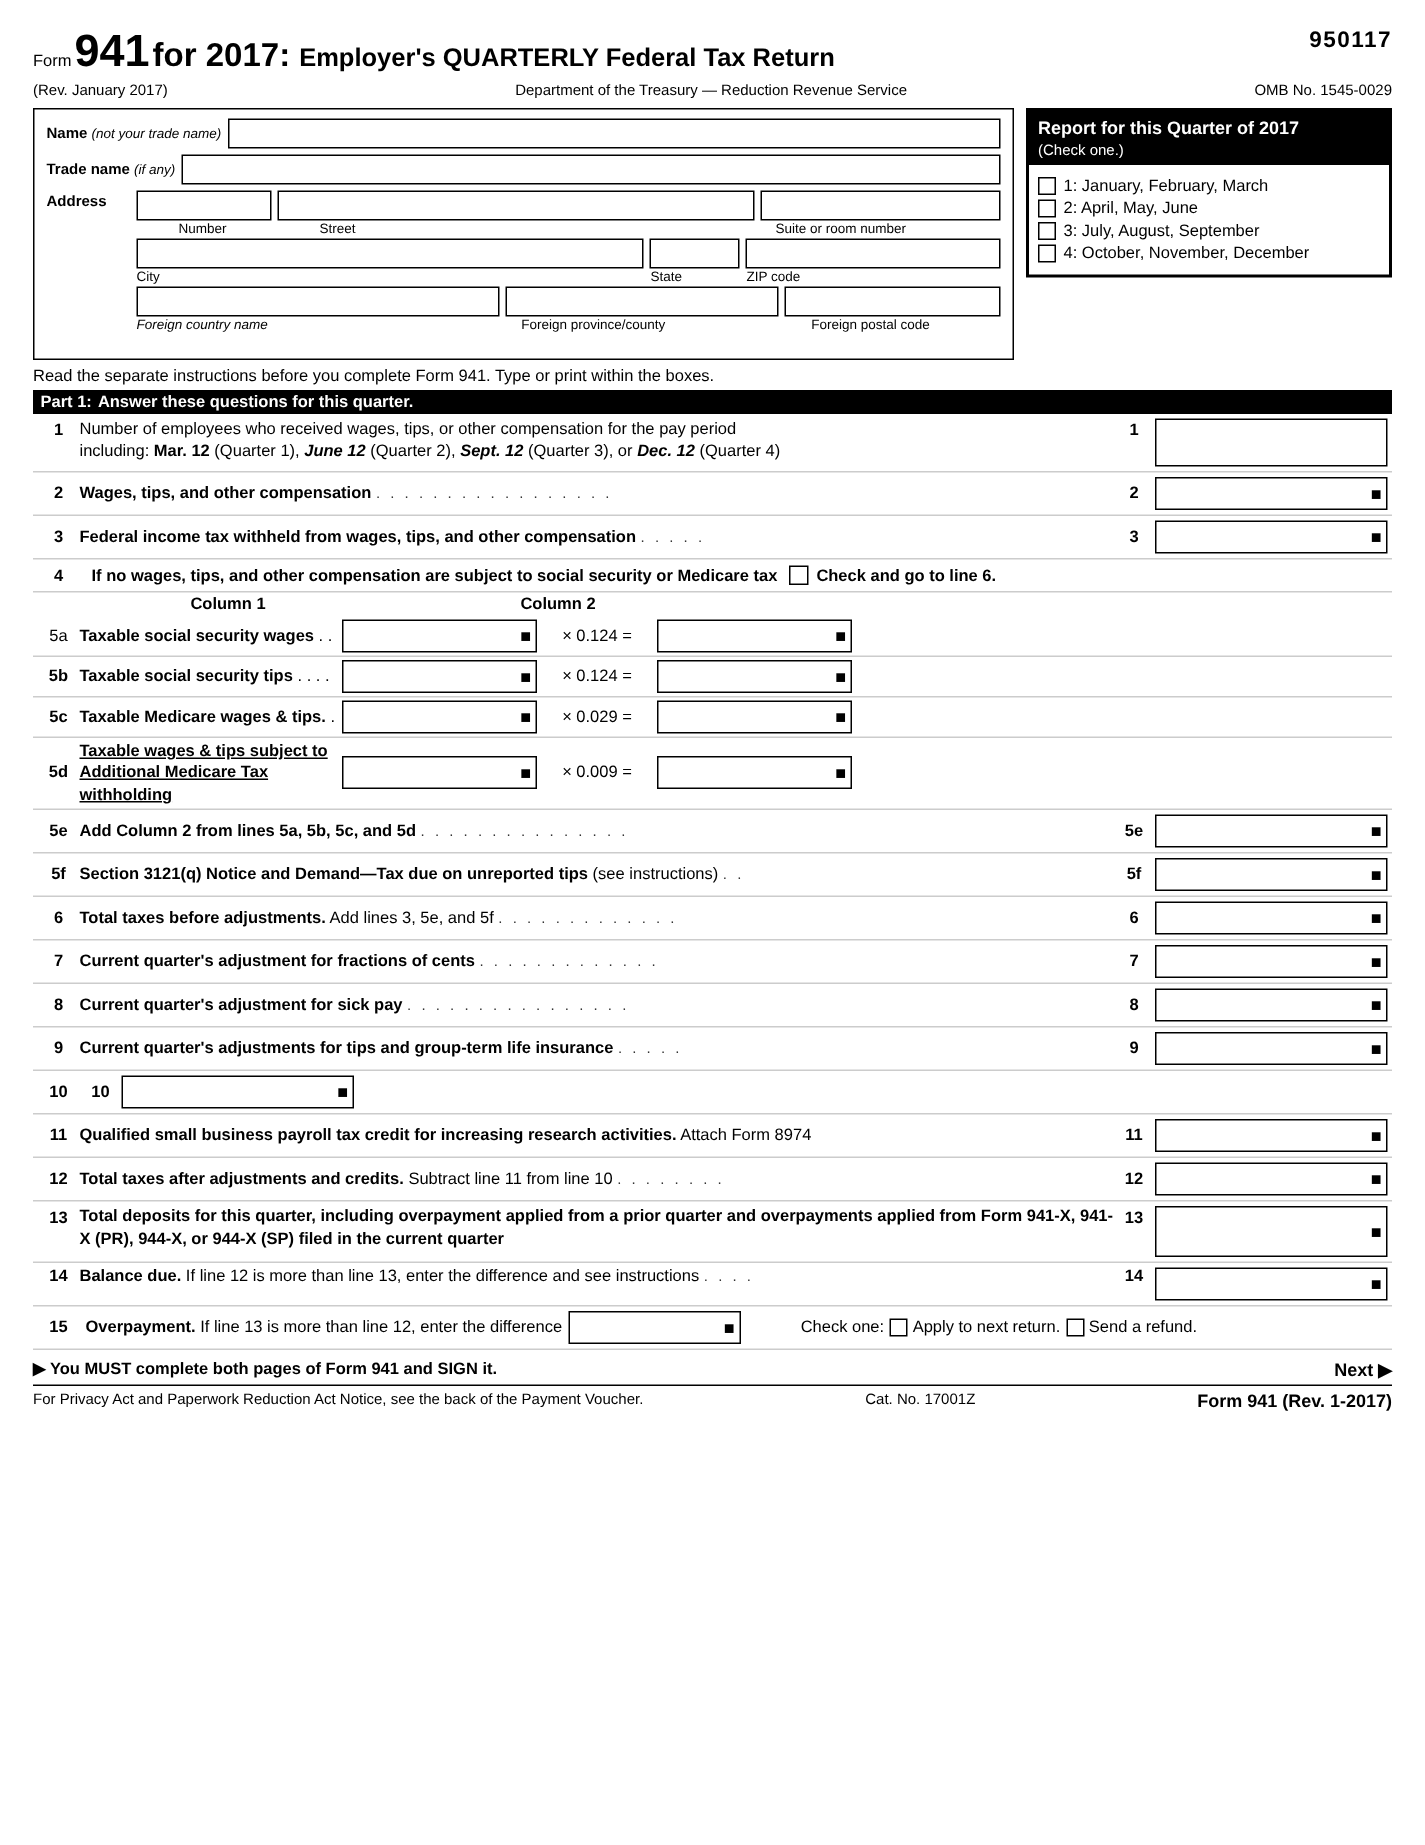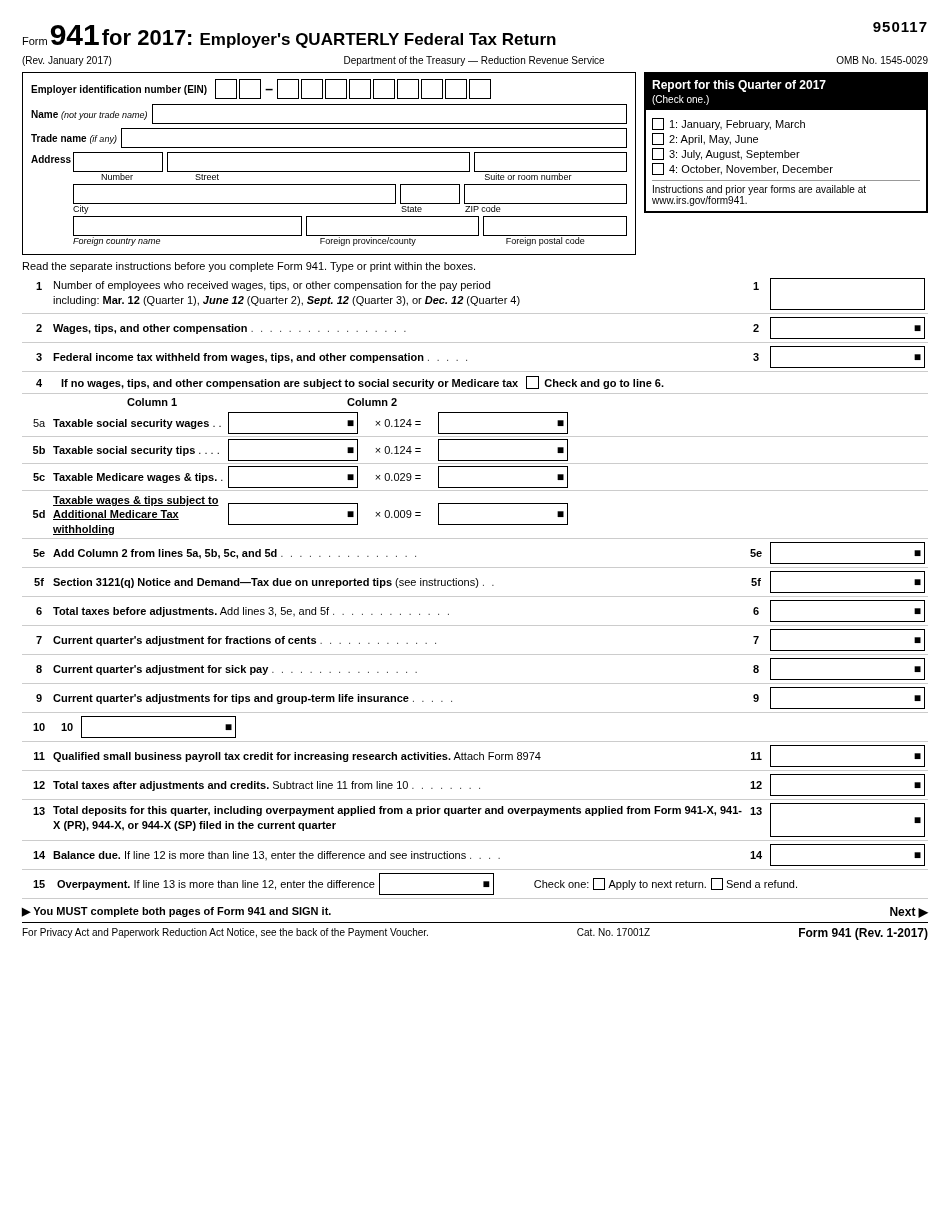--- a/index.html
+++ b/index.html
@@ -23,55 +23,36 @@
   <div style="display:flex; justify-content:space-between; margin-bottom:6px;">
     <span style="font-size:10px;">(Rev. January 2017)</span>
     <span style="font-size:10px;">Department of the Treasury — Reduction Revenue Service</span>
     <span style="font-size:10px;">OMB No. 1545-0029</span>
   </div>
 
   <div style="display:flex; gap:8px; margin-bottom:4px;">
 
     <div style="flex:1; border:1px solid #000; padding:6px 8px;">
 
-      <div style="display:flex; align-items:center; margin-bottom:5px; gap:4px;">
-        <span style="font-size:10px; font-weight:bold; white-space:nowrap;">
-          <span>Employer identification number</span> <span>(EIN)</span>
-        </span>
-        <div style="display:flex; align-items:center; gap:2px; margin-left:4px;">
-          <div style="border:1px solid #000; width:22px; height:20px;"></div>
-          <div style="border:1px solid #000; width:22px; height:20px;"></div>
-          <span style="font-size:14px; font-weight:bold; margin:0 2px;">–</span>
-          <div style="border:1px solid #000; width:22px; height:20px;"></div>
-          <div style="border:1px solid #000; width:22px; height:20px;"></div>
-          <div style="border:1px solid #000; width:22px; height:20px;"></div>
-          <div style="border:1px solid #000; width:22px; height:20px;"></div>
-          <div style="border:1px solid #000; width:22px; height:20px;"></div>
-          <div style="border:1px solid #000; width:22px; height:20px;"></div>
-          <div style="border:1px solid #000; width:22px; height:20px;"></div>
-          <div style="border:1px solid #000; width:22px; height:20px;"></div>
-          <div style="border:1px solid #000; width:22px; height:20px;"></div>
-        </div>
-      </div>
 
       <div style="display:flex; align-items:center; margin-bottom:4px; gap:4px;">
         <span style="font-size:10px; white-space:nowrap;">
           <strong>Name</strong> <em style="font-size:9px;">(not your trade name)</em>
         </span>
         <input type="text" style="flex: 1 1 0%; border: 1px solid rgb(0, 0, 0); height: 20px; font-size: 11px; padding: 0px 3px;">
       </div>
 
       <div style="display:flex; align-items:center; margin-bottom:4px; gap:4px;">
         <span style="font-size:10px; white-space:nowrap;">
           <strong>Trade name</strong> <em style="font-size:9px;">(if any)</em>
         </span>
         <input type="text" style="flex: 1 1 0%; border: 1px solid rgb(0, 0, 0); height: 20px; font-size: 11px; padding: 0px 3px;">
       </div>
 
-      <div style="display:flex; align-items:flex-start; gap:2px; margin-bottom:2px;">
+      <div style="display:flex; align-items:flex-start; gap:20px; margin-bottom:12px;">
         <span style="font-size:10px; font-weight:bold; white-space:nowrap; margin-top:2px;">Address</span>
         <div style="flex:1;">
 
           <div style="display:flex; gap:4px; margin-bottom:0;">
             <input type="text" style="width: 90px; border: 1px solid rgb(0, 0, 0); height: 20px; font-size: 11px;">
             <input type="text" style="flex: 2 1 0%; border: 1px solid rgb(0, 0, 0); height: 20px; font-size: 11px;">
             <input type="text" style="flex: 1 1 0%; border: 1px solid rgb(0, 0, 0); height: 20px; font-size: 11px;">
           </div>
           <div style="display:flex; gap:4px; font-size:9px; margin-bottom:2px;padding-left:28px;">
             <span style="width:90px;">Number</span>
@@ -97,21 +78,21 @@
           </div>
           <div style="display:flex; gap:4px; font-size:9px;">
             <span style="flex:2;font-style:italic;">Foreign country name</span>
             <span style="flex:1.5;">Foreign province/county</span>
             <span style="flex:1;">Foreign postal code</span>
           </div>
         </div>
       </div>
     </div>
 
-    <div style="width:284px;">
+    <div style="width:244px;">
       <div style="border:2px solid #000;">
         <div style="background:#000; color:#fff; font-weight:bold; font-size:12px; padding:4px 6px; text-align:left;">
           <span>Report for this Quarter of 2017</span><br>
           <span style="font-weight:normal; font-size:10px;">(Check one.)</span>
         </div>
         <div style="padding:5px 6px;">
           <div style="display:flex; align-items:center; gap:5px; margin:3px 0;">
             <div style="width:12px; height:12px; border:1px solid #000; display:inline-block; flex-shrink:0;"></div>
             <span style="font-size:11px;">1: January, February, March</span>
           </div>
@@ -120,28 +101,31 @@
             <span style="font-size:11px;">2: April, May, June</span>
           </div>
           <div style="display:flex; align-items:center; gap:5px; margin:3px 0;">
             <div style="width:12px; height:12px; border:1px solid #000; display:inline-block; flex-shrink:0;"></div>
             <span style="font-size:11px;">3: July, August, September</span>
           </div>
           <div style="display:flex; align-items:center; gap:5px; margin:3px 0;">
             <div style="width:12px; height:12px; border:1px solid #000; display:inline-block; flex-shrink:0;"></div>
             <span style="font-size:11px;">4: October, November, December</span>
           </div>
-          <div style="font-size:10px; margin-top:5px; border-top:1px solid #999; padding-top:3px;">Instructions and prior year forms are available at www.irs.gov/form941.</div>
         </div>
       </div>
     </div>
   </div>
 
   <div style="font-size:11px; margin: 5px 0 3px 0;">Read the separate instructions before you complete Form 941. Type or print within the boxes.</div>
 
+  <div style="display:flex; align-items:center; gap:4px; background:#000; color:#fff; padding:2px 5px; margin-bottom:0;">
+    <span style="font-weight:bold; font-size:11px;">Part 1:</span>
+    <span style="font-size:11px; font-weight:bold;">Answer these questions for this quarter.</span>
+  </div>
 
   <div style="display:flex; align-items:flex-start; border-bottom:1px solid #ccc; padding:3px 3px;">
     <div style="width:28px; text-align:center; font-weight:bold; font-size:11px; padding-top:2px;">1</div>
     <div style="flex:1; font-size:11px; line-height:1.4;">
       Number of employees who received wages, tips, or other compensation for the pay period<br>
       including: <strong>Mar. 12</strong> (Quarter 1), <strong><em>June 12</em></strong> (Quarter 2), <strong><em>Sept. 12</em></strong> (Quarter 3), or <strong><em>Dec. 12</em></strong> (Quarter 4)
     </div>
     <div style="width:28px; text-align:center; font-weight:bold; font-size:11px; padding-top:2px;">1</div>
     <div style="border:1px solid #000; width:155px; height:32px;"></div>
   </div>
@@ -333,21 +317,21 @@
     <div style="width:28px; text-align:center; font-weight:bold; font-size:11px; padding-top:2px;">13</div>
     <div style="flex:1; font-size:11px; font-weight:bold; text-align:justify; line-height:1.4;">
       Total deposits for this quarter, including overpayment applied from a prior quarter and overpayments applied from Form 941-X, 941-X (PR), 944-X, or 944-X (SP) filed in the current quarter
     </div>
     <div style="width:28px; text-align:center; font-weight:bold; font-size:11px; padding-top:2px;">13</div>
     <div style="border:1px solid #000; width:155px; height:34px; display:flex; align-items:center; justify-content:flex-end; padding-right:3px;">
         <span style="font-size:12px;">■</span>
       </div>
   </div>
 
-  <div style="display:flex; align-items:center; border-bottom:1px solid #ccc; padding:3px 3px;">
+  <div style="display:flex; align-items:flex-start; border-bottom:1px solid #ccc; padding:3px 3px;">
     <div style="width:28px; text-align:center; font-weight:bold; font-size:11px;">14</div>
     <div style="flex:1; font-size:11px;">
       <strong>Balance due.</strong> If line 12 is more than line 13, enter the difference and see instructions <span style="letter-spacing:2px; color:#333; font-size:10px;">. . . .</span>
     </div>
     <div style="width:28px; text-align:center; font-weight:bold; font-size:11px;">14</div>
     <div style="border:1px solid #000; width:155px; height:22px; display:flex; align-items:center; justify-content:flex-end; padding-right:3px;">
         <span style="font-size:12px;">■</span>
       </div>
   </div>
 

